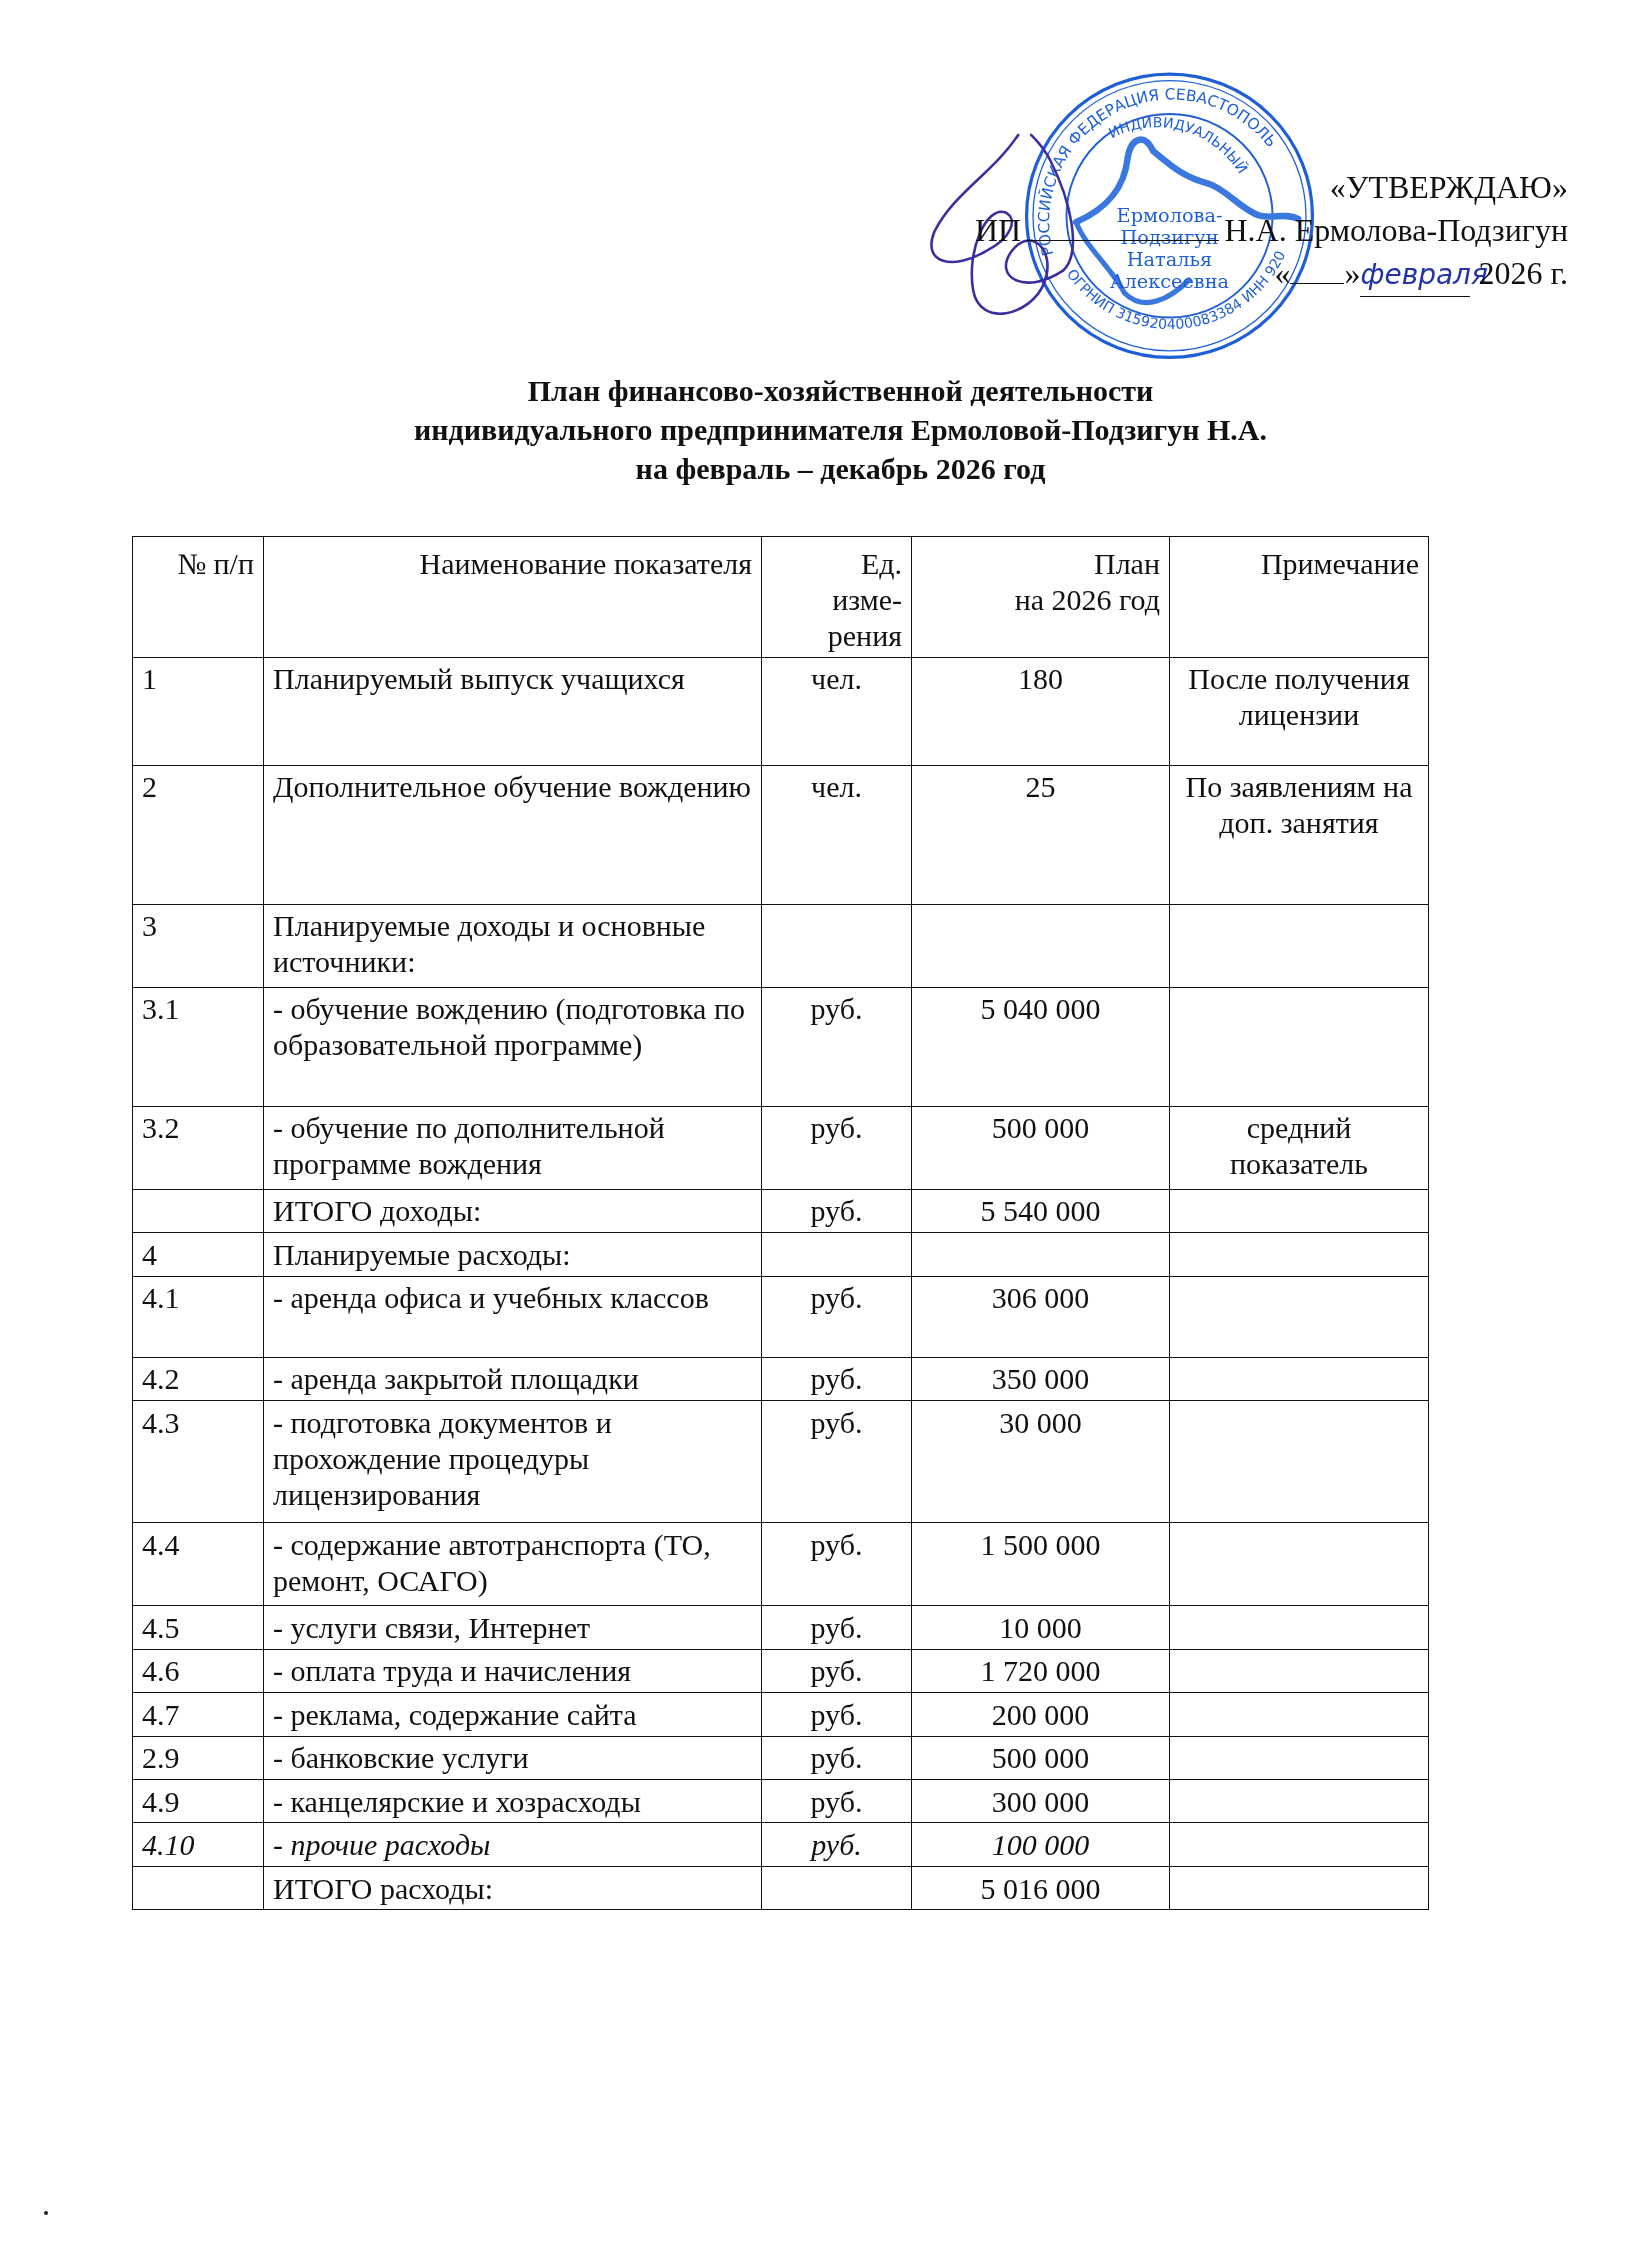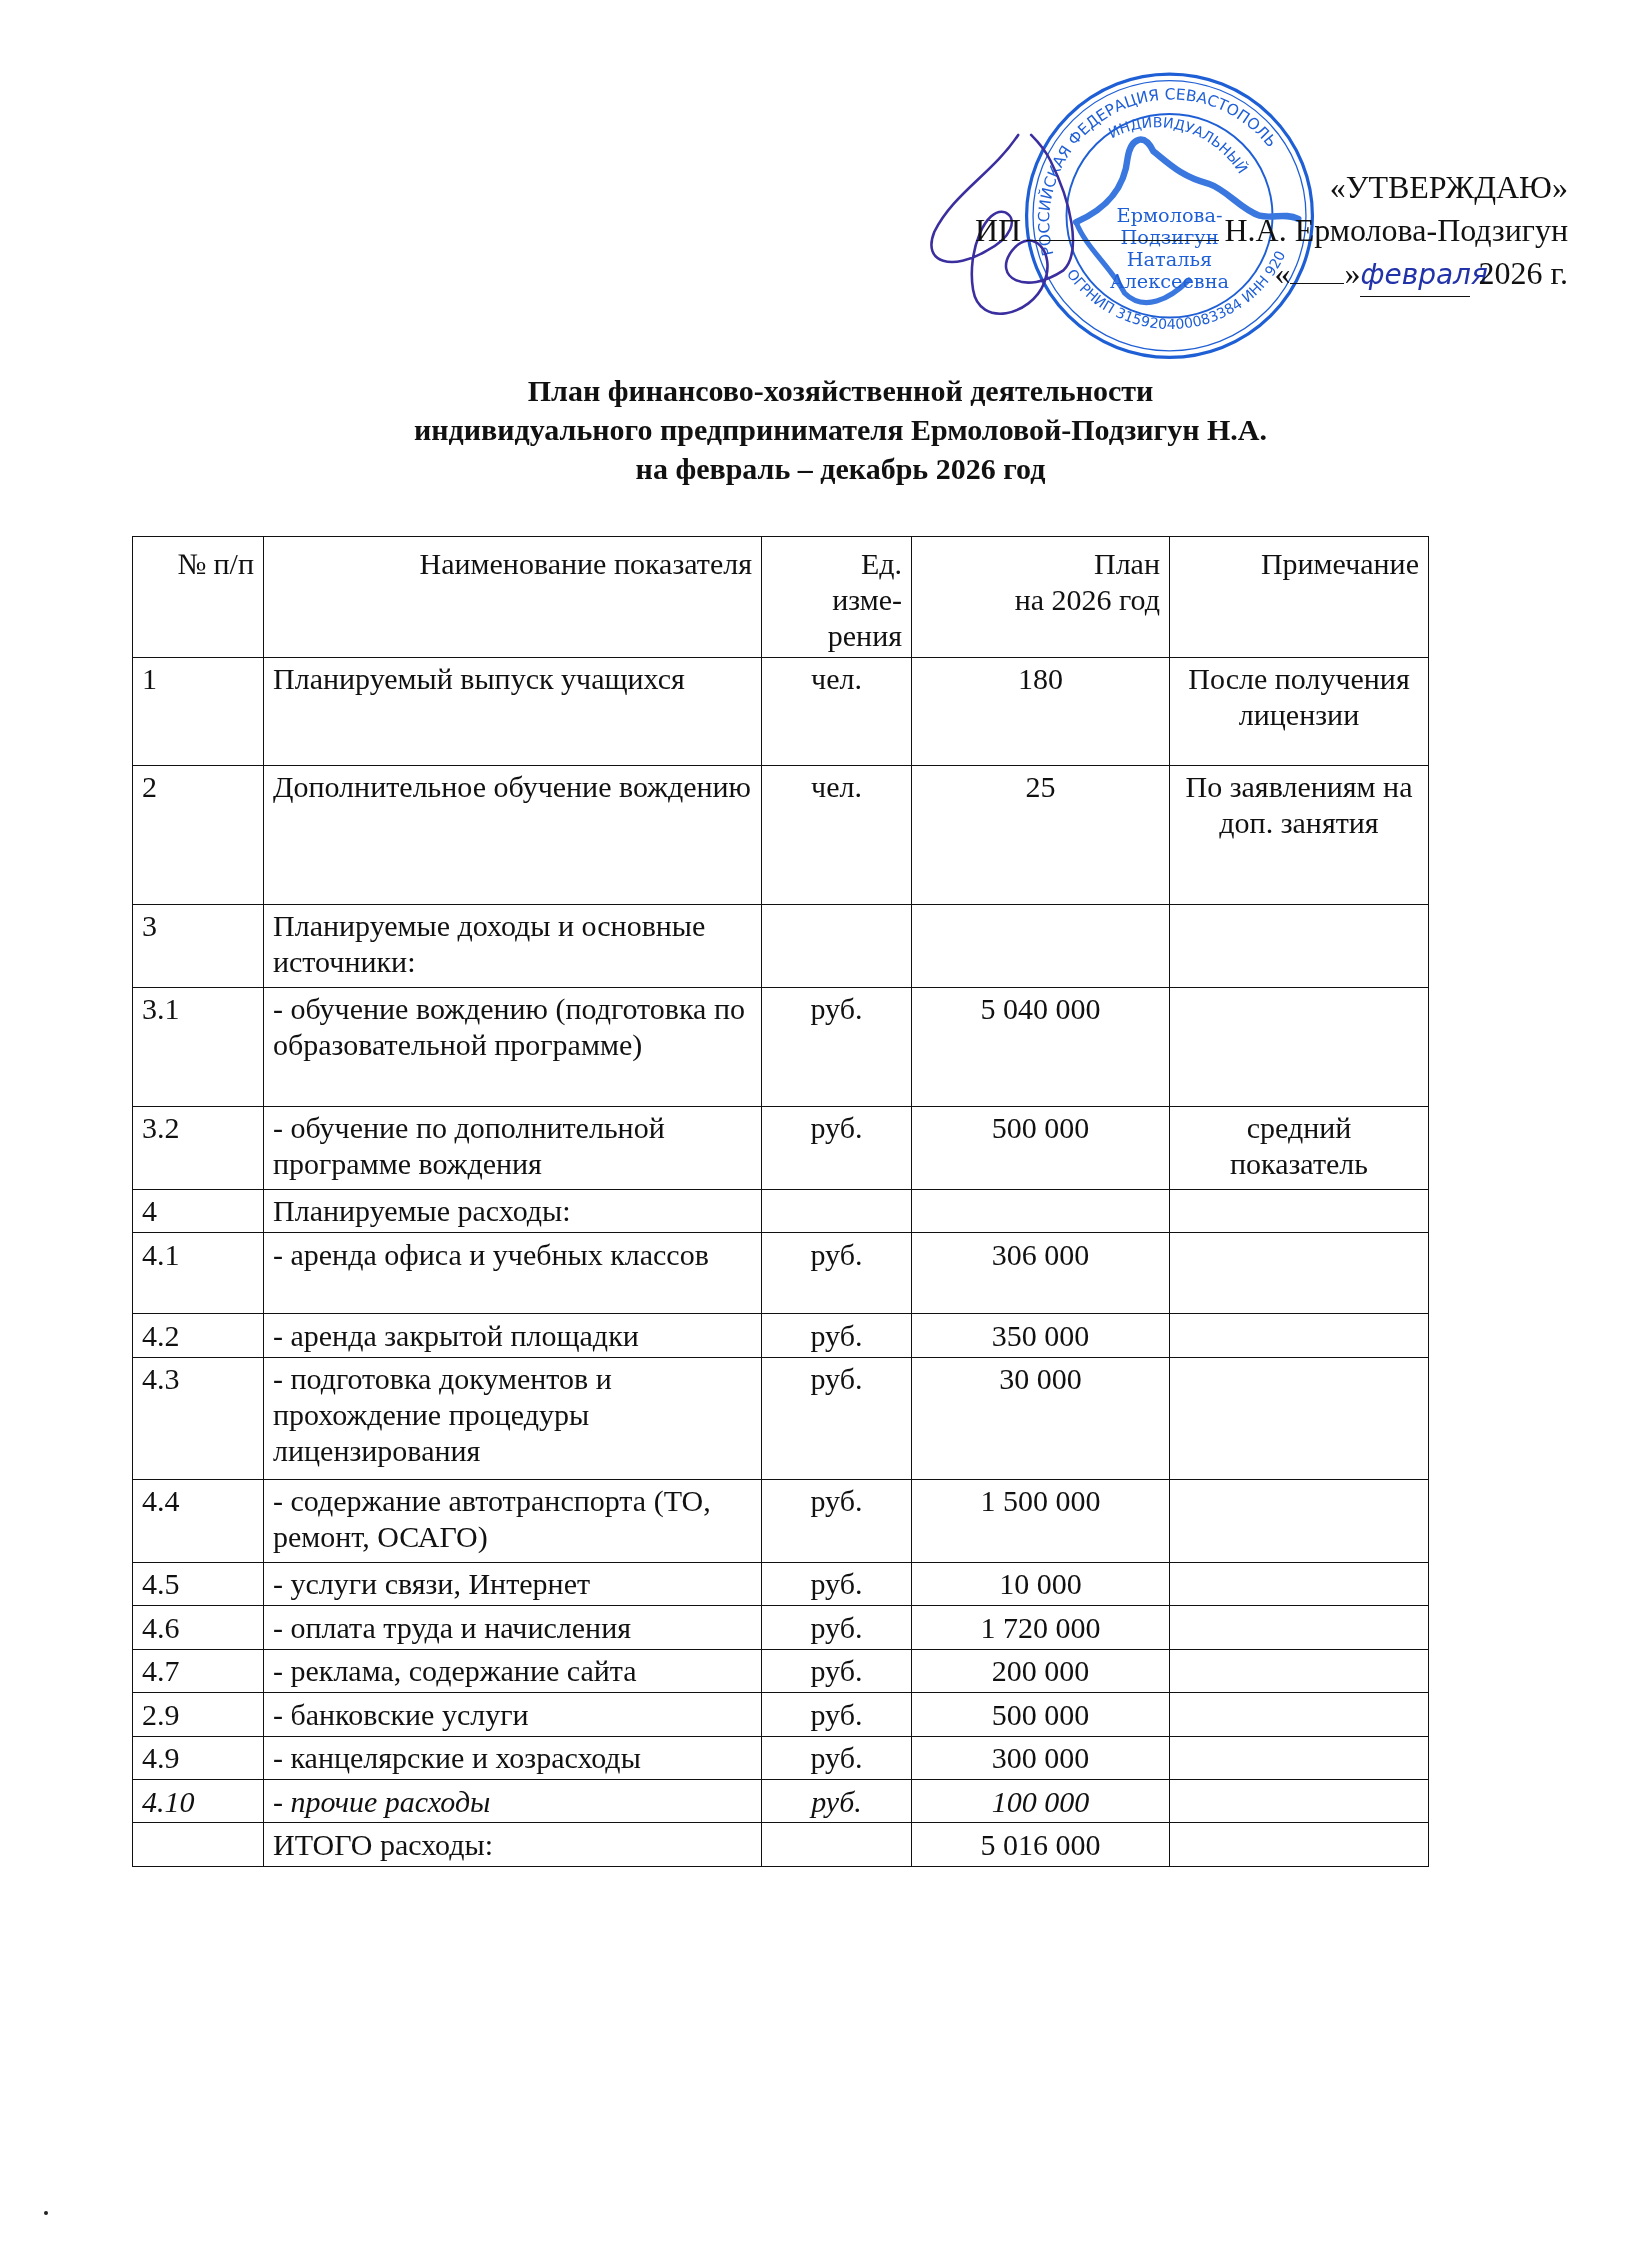--- a/index.html
+++ b/index.html
@@ -153,20 +153,27 @@
         <td class="c-note"></td>
       </tr>
       <tr style="height: 83px; margin-left: 20px;">
         <td class="c-num">3.2</td>
         <td class="c-name">- обучение по дополнительной программе вождения</td>
         <td class="c-unit">руб.</td>
         <td class="c-plan">500 000</td>
         <td class="c-note">средний показатель</td>
       </tr>
       <tr style="height: 41px;">
+        <td class="c-num"></td>
+        <td class="c-name">ИТОГО доходы:</td>
+        <td class="c-unit">руб.</td>
+        <td class="c-plan">5 540 000</td>
+        <td class="c-note"></td>
+      </tr>
+      <tr style="height: 41px;">
         <td class="c-num">4</td>
         <td class="c-name">Планируемые расходы:</td>
         <td class="c-unit"></td>
         <td class="c-plan"></td>
         <td class="c-note"></td>
       </tr>
       <tr style="height: 81px;">
         <td class="c-num">4.1</td>
         <td class="c-name">- аренда офиса и учебных классов</td>
         <td class="c-unit">руб.</td>

